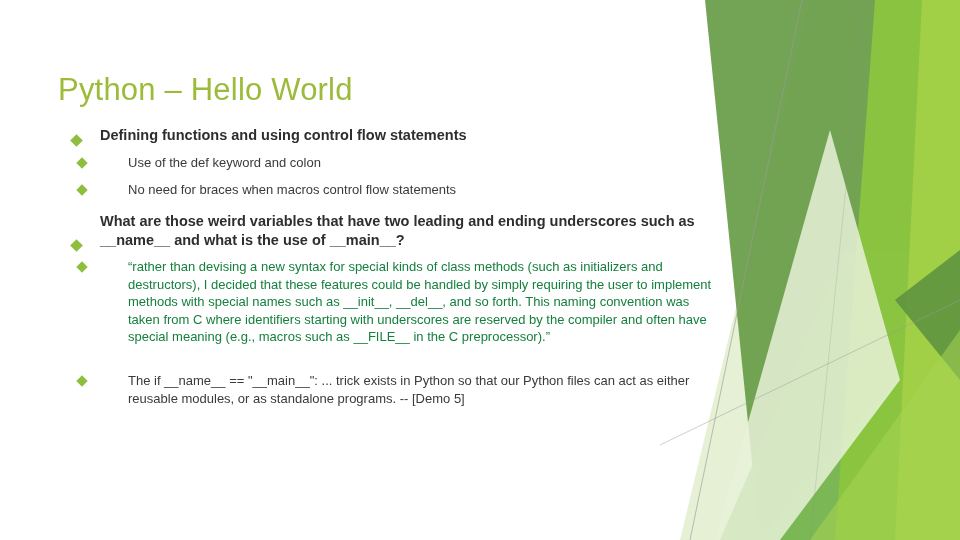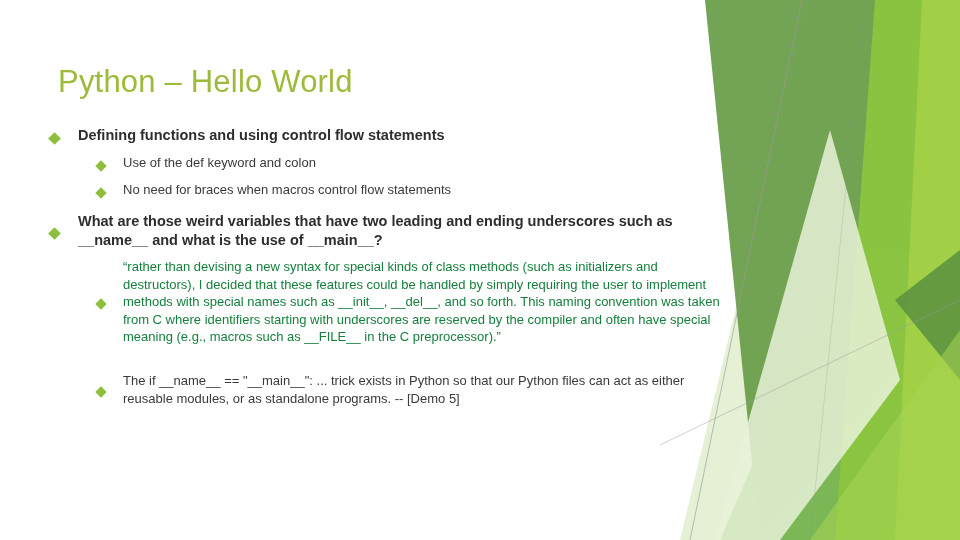--- a/index.html
+++ b/index.html
@@ -31,40 +31,41 @@
   #content {
     position: absolute;
     left: 0;
     top: 0;
     width: 740px;
     height: 540px;
   }
   #title {
     position: absolute;
     left: 58px;
-    top: 64px;
+    top: 72px;
     font-size: 31px;
     font-weight: 400;
     color: #9CBB3B;
     letter-spacing: 0.2px;
     white-space: nowrap;
   }
   .lvl1 {
     position: absolute;
-    left: 50px;
+    left: 72px;
     display: flex;
-    align-items: center;
+    align-items: flex-end;
     width: 676px;
   }
   .lvl2 {
     position: absolute;
-    left: 97px;
+    left: 78px;
     display: flex;
-    align-items: center;
+    align-items: flex-start;
     width: 640px;
+    gap: 24px;
   }
   .dia {
     flex: 0 0 auto;
     width: 9px;
     height: 9px;
     background: #92C03E;
     transform: rotate(45deg);
     margin-top: 5px;
   }
   .lvl1 .dia {

